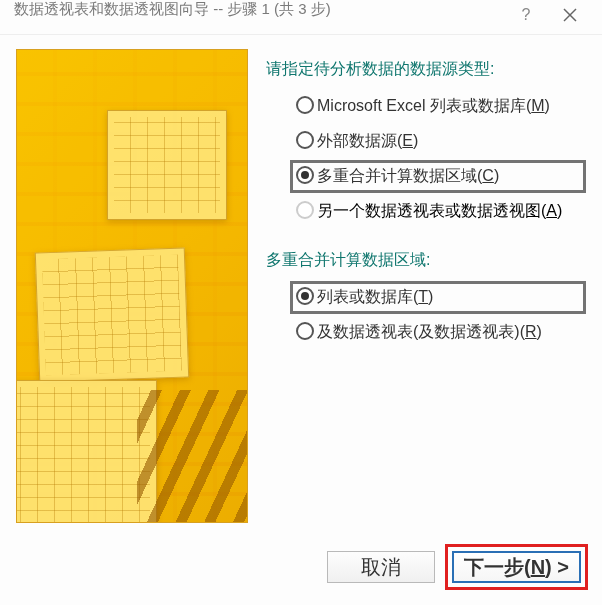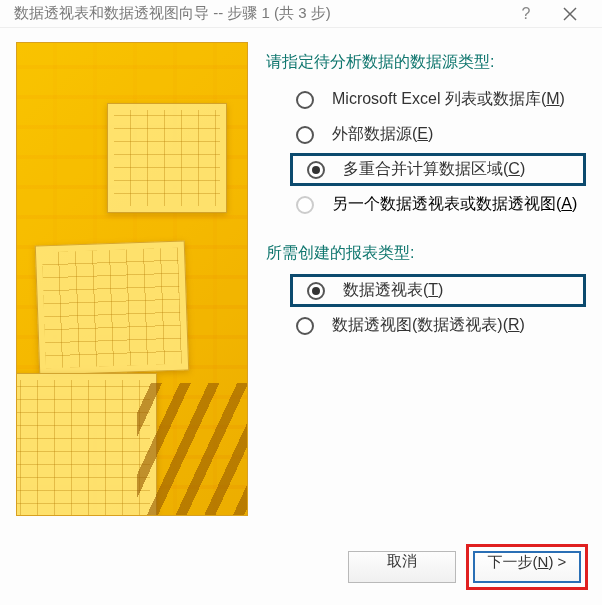--- a/index.html
+++ b/index.html
@@ -12,23 +12,22 @@
   }
   .window {
     width: 602px;
     height: 605px;
     background: #fdfdfd;
     position: relative;
     display: flex;
     flex-direction: column;
   }
   .titlebar {
-    height: 28px;
-    display: flex;
-    align-items: center;
+    height: 35px;
+    display: flex;
     padding: 0 10px 0 14px;
     color: #7a7a7a;
     font-size: 15px;
     border-bottom: 1px solid #eee;
   }
   .titlebar .title { flex: 1; }
   .titlebar .tb-btn {
     width: 44px;
     height: 30px;
     display: flex;
@@ -93,30 +92,29 @@
     padding-top: 4px;
   }
   .section-label {
     font-size: 16px;
     margin: 6px 0 10px 0;
     color: #0f766e;
   }
   .radio-group { padding-left: 24px; }
   .radio-row {
     display: flex;
-    align-items: center;
-    gap: 18px;
+    gap: 3px;
     padding: 6px 6px;
     margin: 2px 0;
     font-size: 16px;
     cursor: pointer;
   }
   .radio-row.highlight {
-    border: 3px solid #0c4a6e;
-    padding: 3px 14px;
+    border: 3px solid #737373;
+    padding: 3px 3px;
   }
   .radio-row.disabled {
     color: #000000;
     cursor: default;
   }
   .radio {
     width: 18px; height: 18px;
     border: 2px solid #555;
     border-radius: 50%;
     display: inline-flex;
@@ -141,31 +139,33 @@
     justify-content: flex-end;
     gap: 10px;
     padding: 0 14px 12px 14px;
   }
   .btn {
     min-width: 108px;
     height: 32px;
     border: 1px solid #b9b9b9;
     background: linear-gradient(#fdfdfd, #f0f0f0);
     display: inline-flex;
+    align-items: center;
     justify-content: center;
-    font-size: 15px;
+    font-size: 20px;
     color: #333;
     cursor: pointer;
     padding: 0 10px;
   }
   .btn.disabled { color: #9a9a9a; cursor: default; }
   .next-wrap {
     border: 3px solid #e02020;
     padding: 4px;
     display: inline-flex;
+    font-weight: bold;
   }
   .btn.default {
     border: 2px solid #2a6fb5;
     background: linear-gradient(#ffffff, #f6f6f6);
   }
 </style>
 </head>
 <body>
 
 <div class="window">
@@ -218,34 +218,34 @@
 
         <div class="radio-row disabled">
           <span class="radio disabled"></span>
           <span>
             <span>另一个数据透视表或数据透视图(</span><span class="underline">A</span><span>)</span>
           </span>
         </div>
 
       </div>
 
-      <div class="section-label" style="margin-top:22px">所需创建的报表类型:</div>
+      <div class="section-label" style="margin-top:22px">多重合并计算数据区域:</div>
       <div class="radio-group">
 
         <div class="radio-row highlight">
           <span class="radio checked"></span>
           <span>
-            <span>数据透视表(</span><span class="underline">T</span><span>)</span>
+            <span>列表或数据库(</span><span class="underline">T</span><span>)</span>
           </span>
         </div>
 
         <div class="radio-row">
           <span class="radio"></span>
           <span>
-            <span>数据透视图(数据透视表)(</span><span class="underline">R</span><span>)</span>
+            <span>及数据透视表(及数据透视表)(</span><span class="underline">R</span><span>)</span>
           </span>
         </div>
 
       </div>
 
     </div>
   </div>
 
   <div class="footer">
     <div class="btn">

